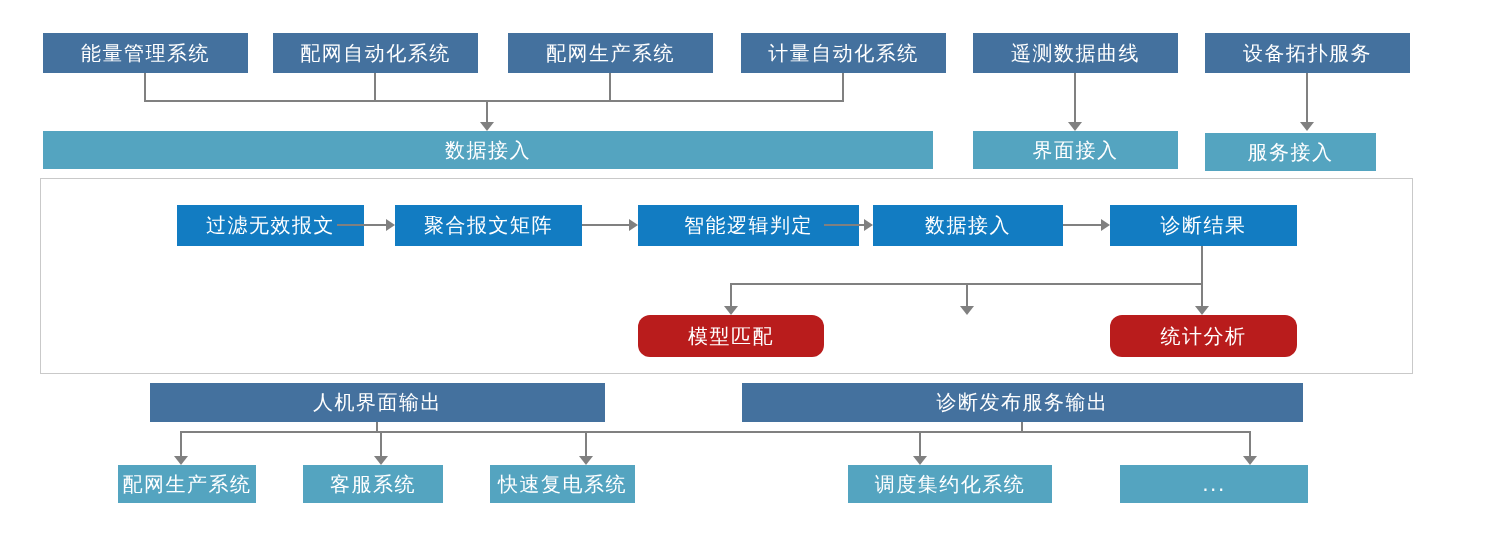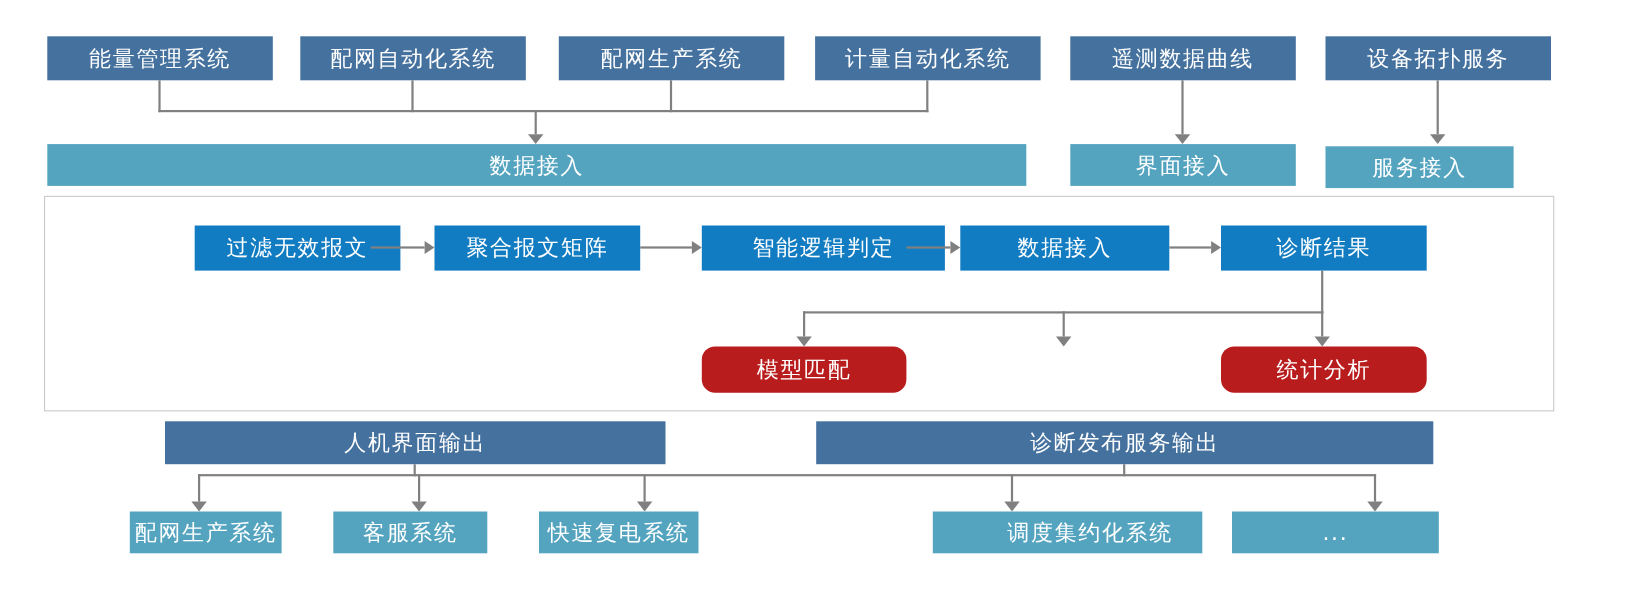--- a/index.html
+++ b/index.html
@@ -108,16 +108,16 @@
   <div class="vline" style="left:585px;top:431px;width:2px;height:25px;"></div>
   <div class="ah-d" style="left:579px;top:456px;"></div>
   <div class="vline" style="left:919px;top:431px;width:2px;height:25px;"></div>
   <div class="ah-d" style="left:913px;top:456px;"></div>
   <div class="vline" style="left:1249px;top:431px;width:2px;height:25px;"></div>
   <div class="ah-d" style="left:1243px;top:456px;"></div>
 
   <div class="box teal" style="left:118px;top:465px;width:138px;height:38px;">配网生产系统</div>
   <div class="box teal" style="left:490px;top:465px;width:145px;height:38px;">快速复电系统</div>
   <div class="box teal" style="left:303px;top:465px;width:140px;height:38px;">客服系统</div>
-  <div class="box teal" style="left:848px;top:465px;width:204px;height:38px;padding-left:41px;">调度集约化系统</div>
+  <div class="box teal" style="left:848px;top:465px;width:204px;height:38px;">调度集约化系统</div>
   <div class="box teal" style="left:1120px;top:465px;width:188px;height:38px;">...</div>
 
 </div>
 
 </body></html>

